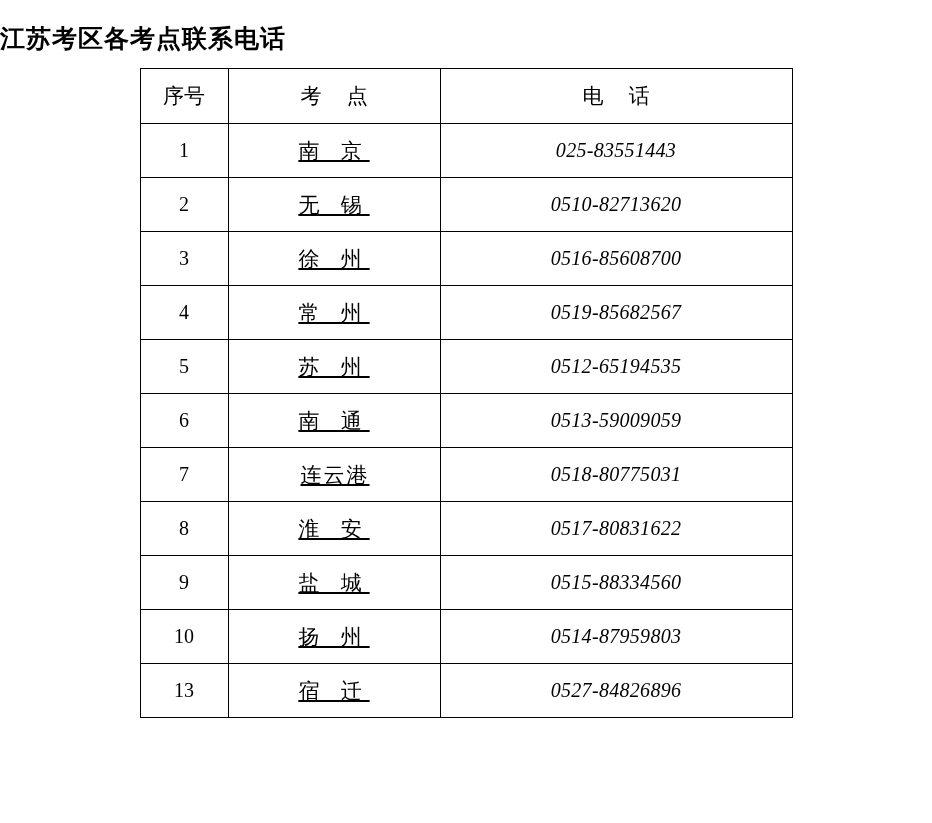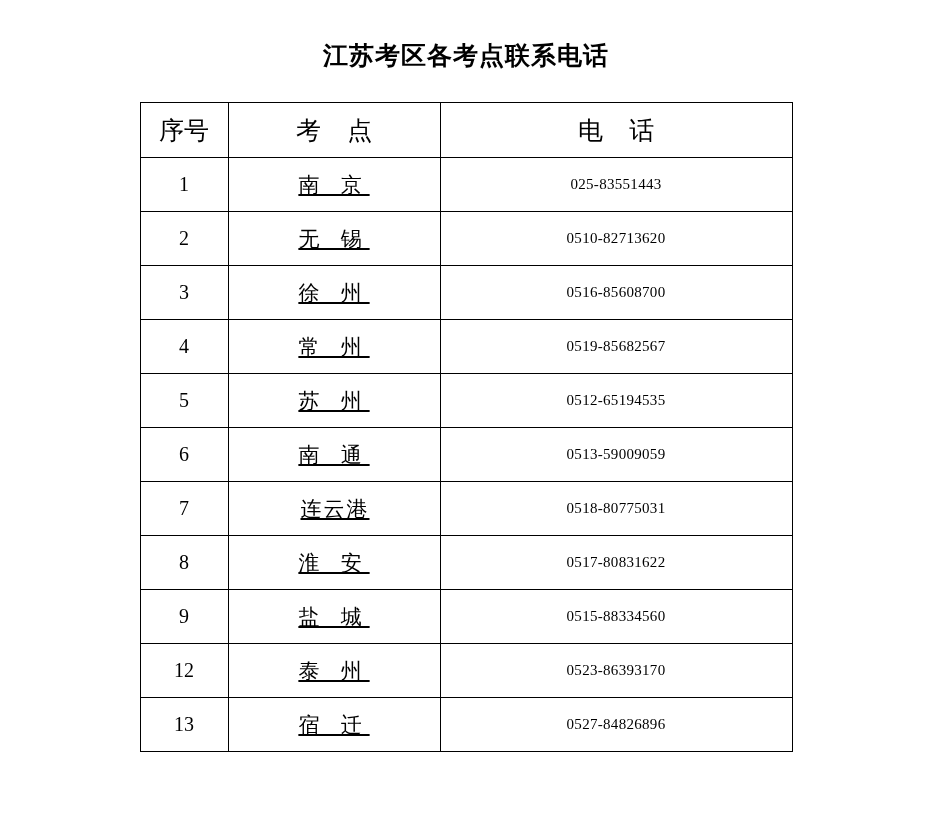--- a/index.html
+++ b/index.html
@@ -13,26 +13,25 @@
     font-family: "Liberation Serif", "DejaVu Serif", serif;
     color: #000000;
     overflow: hidden;
   }
   .page {
     position: relative;
     width: 932px;
     height: 823px;
   }
   .doc-title {
-    text-align: center;
     font-family: "Liberation Serif", "DejaVu Serif", serif;
     font-weight: bold;
     font-size: 25px;
     letter-spacing: 1px;
-    margin: 17px;
+    margin: 0;
     padding-top: 22px;
     padding-bottom: 13px;
     color: #000;
   }
   .table-wrap {
     display: flex;
     justify-content: center;
   }
   table.contact-table {
     border-collapse: collapse;
@@ -46,21 +45,21 @@
     vertical-align: middle;
     font-weight: normal;
     padding: 0;
   }
   .col-no    { width: 88px; }
   .col-site  { width: 212px; }
   .col-phone { width: 352px; }
 
   thead th {
     height: 54px;
-    font-size: 25px;
+    font-size: 21px;
     font-family: "Liberation Serif", "DejaVu Serif", serif;
   }
   thead th .hdr-spaced {
     letter-spacing: 10px;
     padding-left: 10px;
     display: inline-block;
   }
   tbody td {
     height: 53px;
     font-size: 21px;
@@ -72,22 +71,23 @@
     letter-spacing: 8px;
     padding-left: 8px;
     text-decoration: underline;
   }
   td.cell-site.tight {
     letter-spacing: 2px;
     padding-left: 2px;
     margin-left: 12px;
   }
   td.cell-phone {
-    font-size: 15px;
+    font-size: 20px;
     letter-spacing: 0.3px;
+    font-style: italic;
   }
 </style>
 </head>
 <body>
 
 <div class="page">
 
   <h1 class="doc-title">江苏考区各考点联系电话</h1>
 
   <div class="table-wrap">
@@ -150,23 +150,23 @@
           <td class="cell-no">8</td>
           <td class="cell-site">淮 安</td>
           <td class="cell-phone">0517-80831622</td>
         </tr>
         <tr>
           <td class="cell-no">9</td>
           <td class="cell-site">盐 城</td>
           <td class="cell-phone">0515-88334560</td>
         </tr>
         <tr>
-          <td class="cell-no">12</td>
-          <td class="cell-site">泰 州</td>
-          <td class="cell-phone">0523-86393170</td>
+          <td class="cell-no">10</td>
+          <td class="cell-site">扬 州</td>
+          <td class="cell-phone">0514-87959803</td>
         </tr>
         <tr>
           <td class="cell-no">13</td>
           <td class="cell-site">宿 迁</td>
           <td class="cell-phone">0527-84826896</td>
         </tr>
       </tbody>
     </table>
   </div>
 

